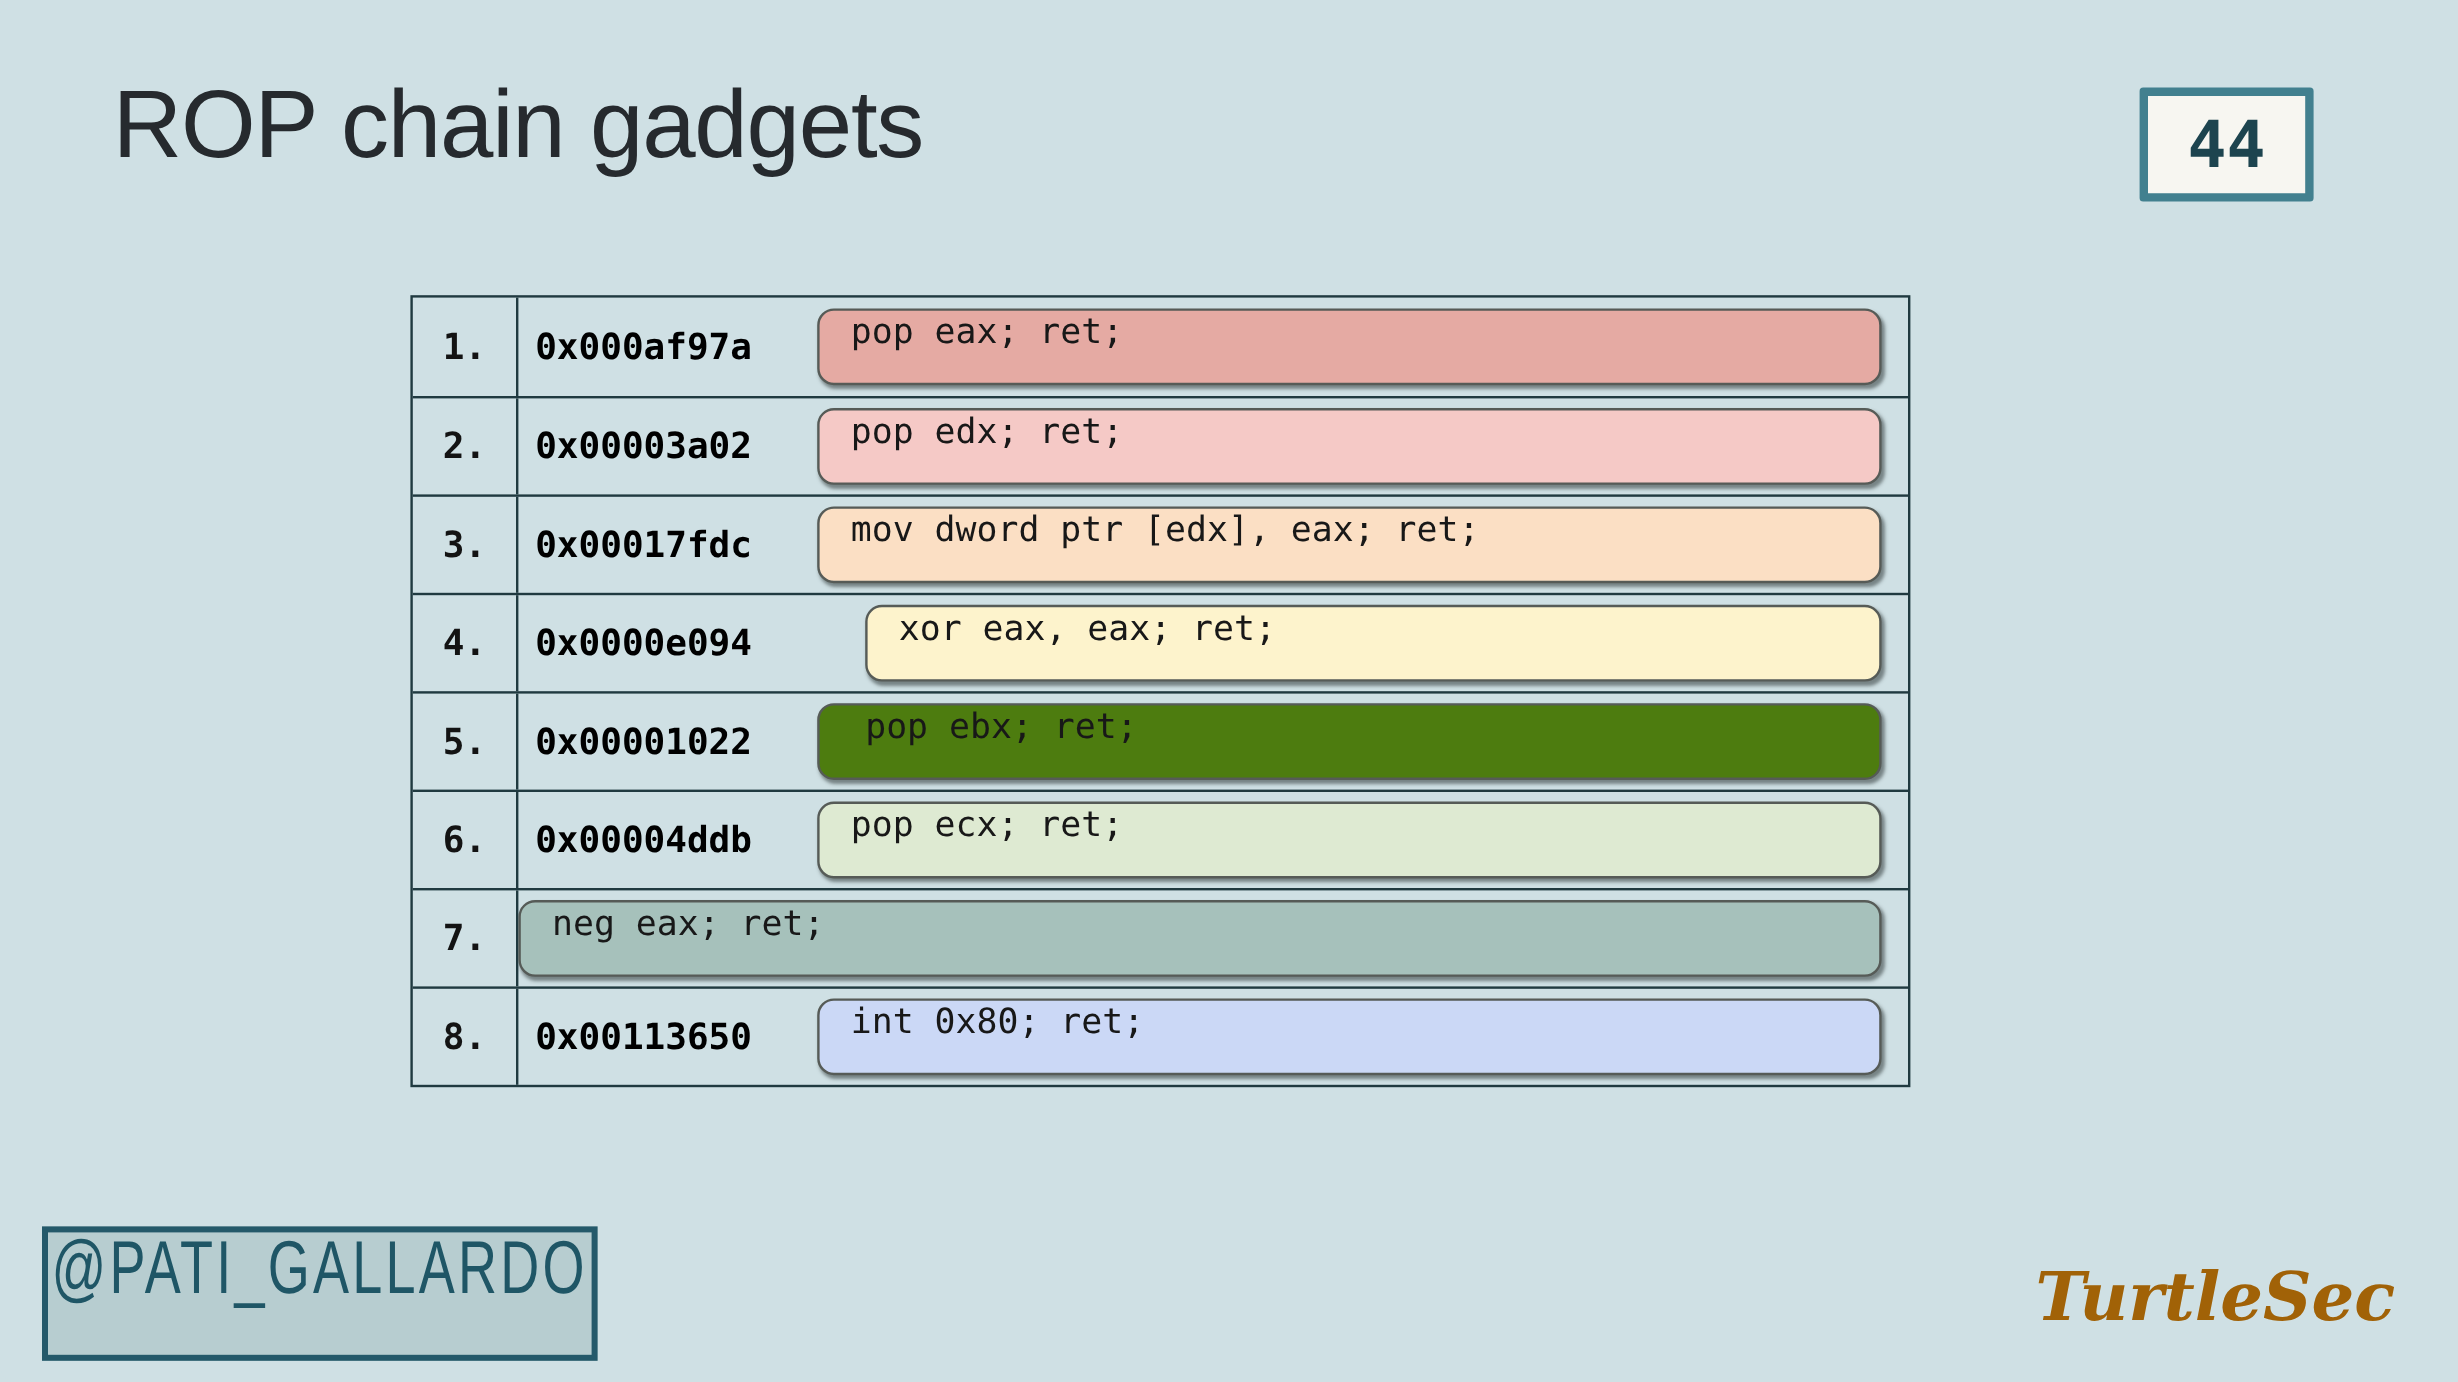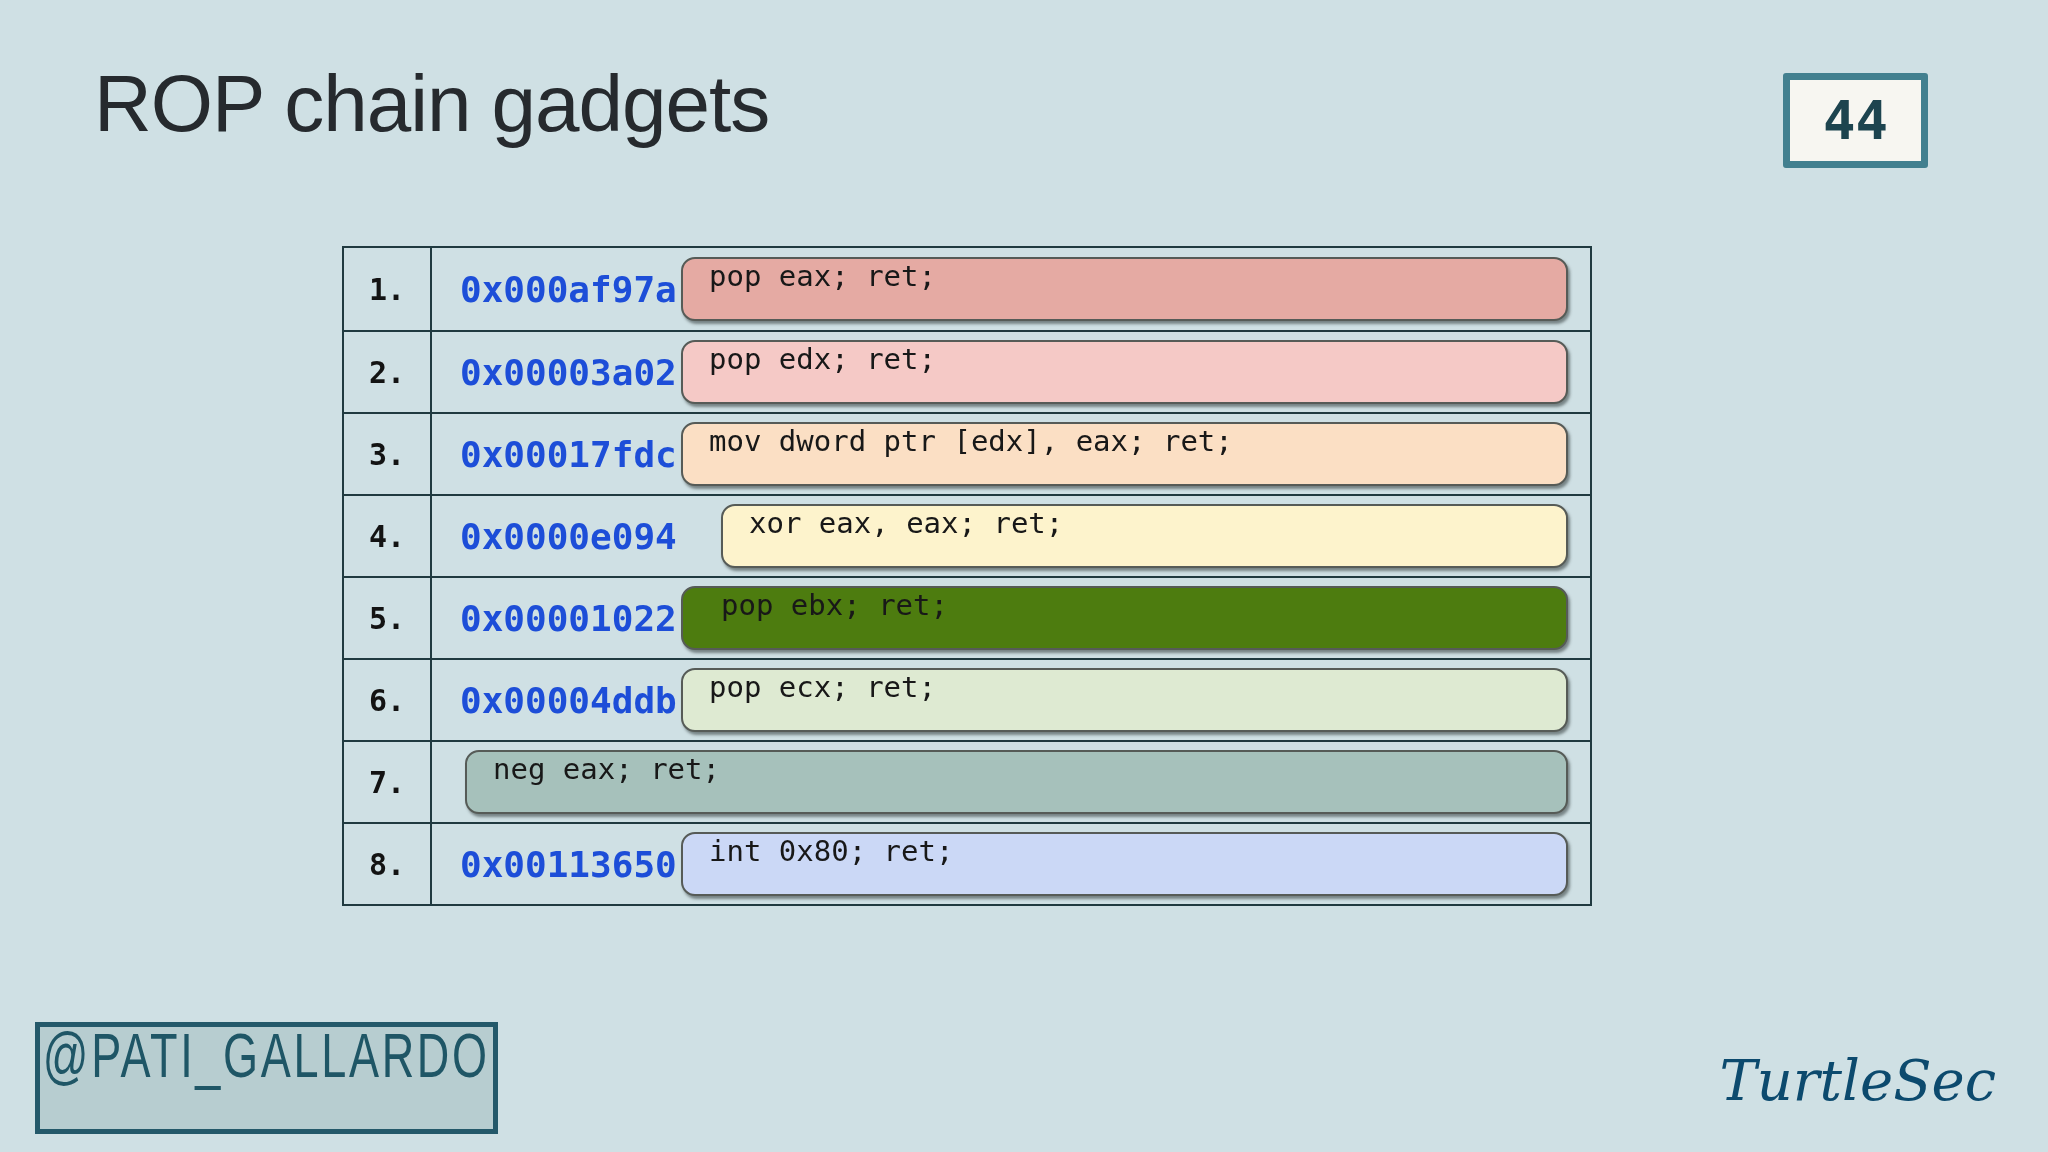--- a/index.html
+++ b/index.html
@@ -71,27 +71,27 @@
     align-items: center;
     justify-content: center;
     font-family: "DejaVu Sans Mono", monospace;
     font-weight: bold;
     font-size: 30px;
     color: #131313;
     flex: 0 0 auto;
   }
   .cell-addr {
     width: 249px;
-    padding-left: 28px;
-    display: flex;
-    align-items: center;
-    font-family: "DejaVu Sans Mono", monospace;
-    font-weight: bold;
-    font-size: 36px;
-    color: #1d4ed8;
+    padding-left: 14px;
+    display: flex;
+    align-items: center;
+    font-family: "DejaVu Sans Mono", monospace;
+    font-weight: bold;
+    font-size: 30px;
+    color: #000000;
     flex: 0 0 auto;
   }
   .cell-gadget {
     flex: 1 1 auto;
     display: flex;
     align-items: center;
     padding-right: 22px;
   }
   .gadget-box {
     flex: 1 1 auto;
@@ -130,23 +130,23 @@
     white-space: nowrap;
   }
 
   
   .brand {
     position: absolute;
     right: 52px;
     top: 1048px;
     font-family: "DejaVu Serif", serif;
     font-style: italic;
-    font-weight: normal;
+    font-weight: bold;
     font-size: 56px;
-    color: #0c4a6e;
+    color: #a16207;
   }
 </style>
 </head>
 <body>
 
 <div class="slide">
 
   <div class="title">ROP chain gadgets</div>
 
   <div class="page-badge">
@@ -210,21 +210,21 @@
       <div class="cell-gadget">
         <div class="gadget-box" style="background: rgb(222, 234, 210);">
           <span>pop ecx; ret;</span>
         </div>
       </div>
     </div>
 
     <div class="g-row">
       <div class="cell-num">7.</div>
       <div class="cell-gadget">
-        <div class="gadget-box" style="background: rgb(166, 193, 187); margin-left: 33px;">
+        <div class="gadget-box" style="background: rgb(166, 193, 187);">
           <span>neg eax; ret;</span>
         </div>
       </div>
     </div>
 
     <div class="g-row">
       <div class="cell-num">8.</div>
       <div class="cell-addr">0x00113650</div>
       <div class="cell-gadget">
         <div class="gadget-box" style="background: rgb(203, 216, 246);">

